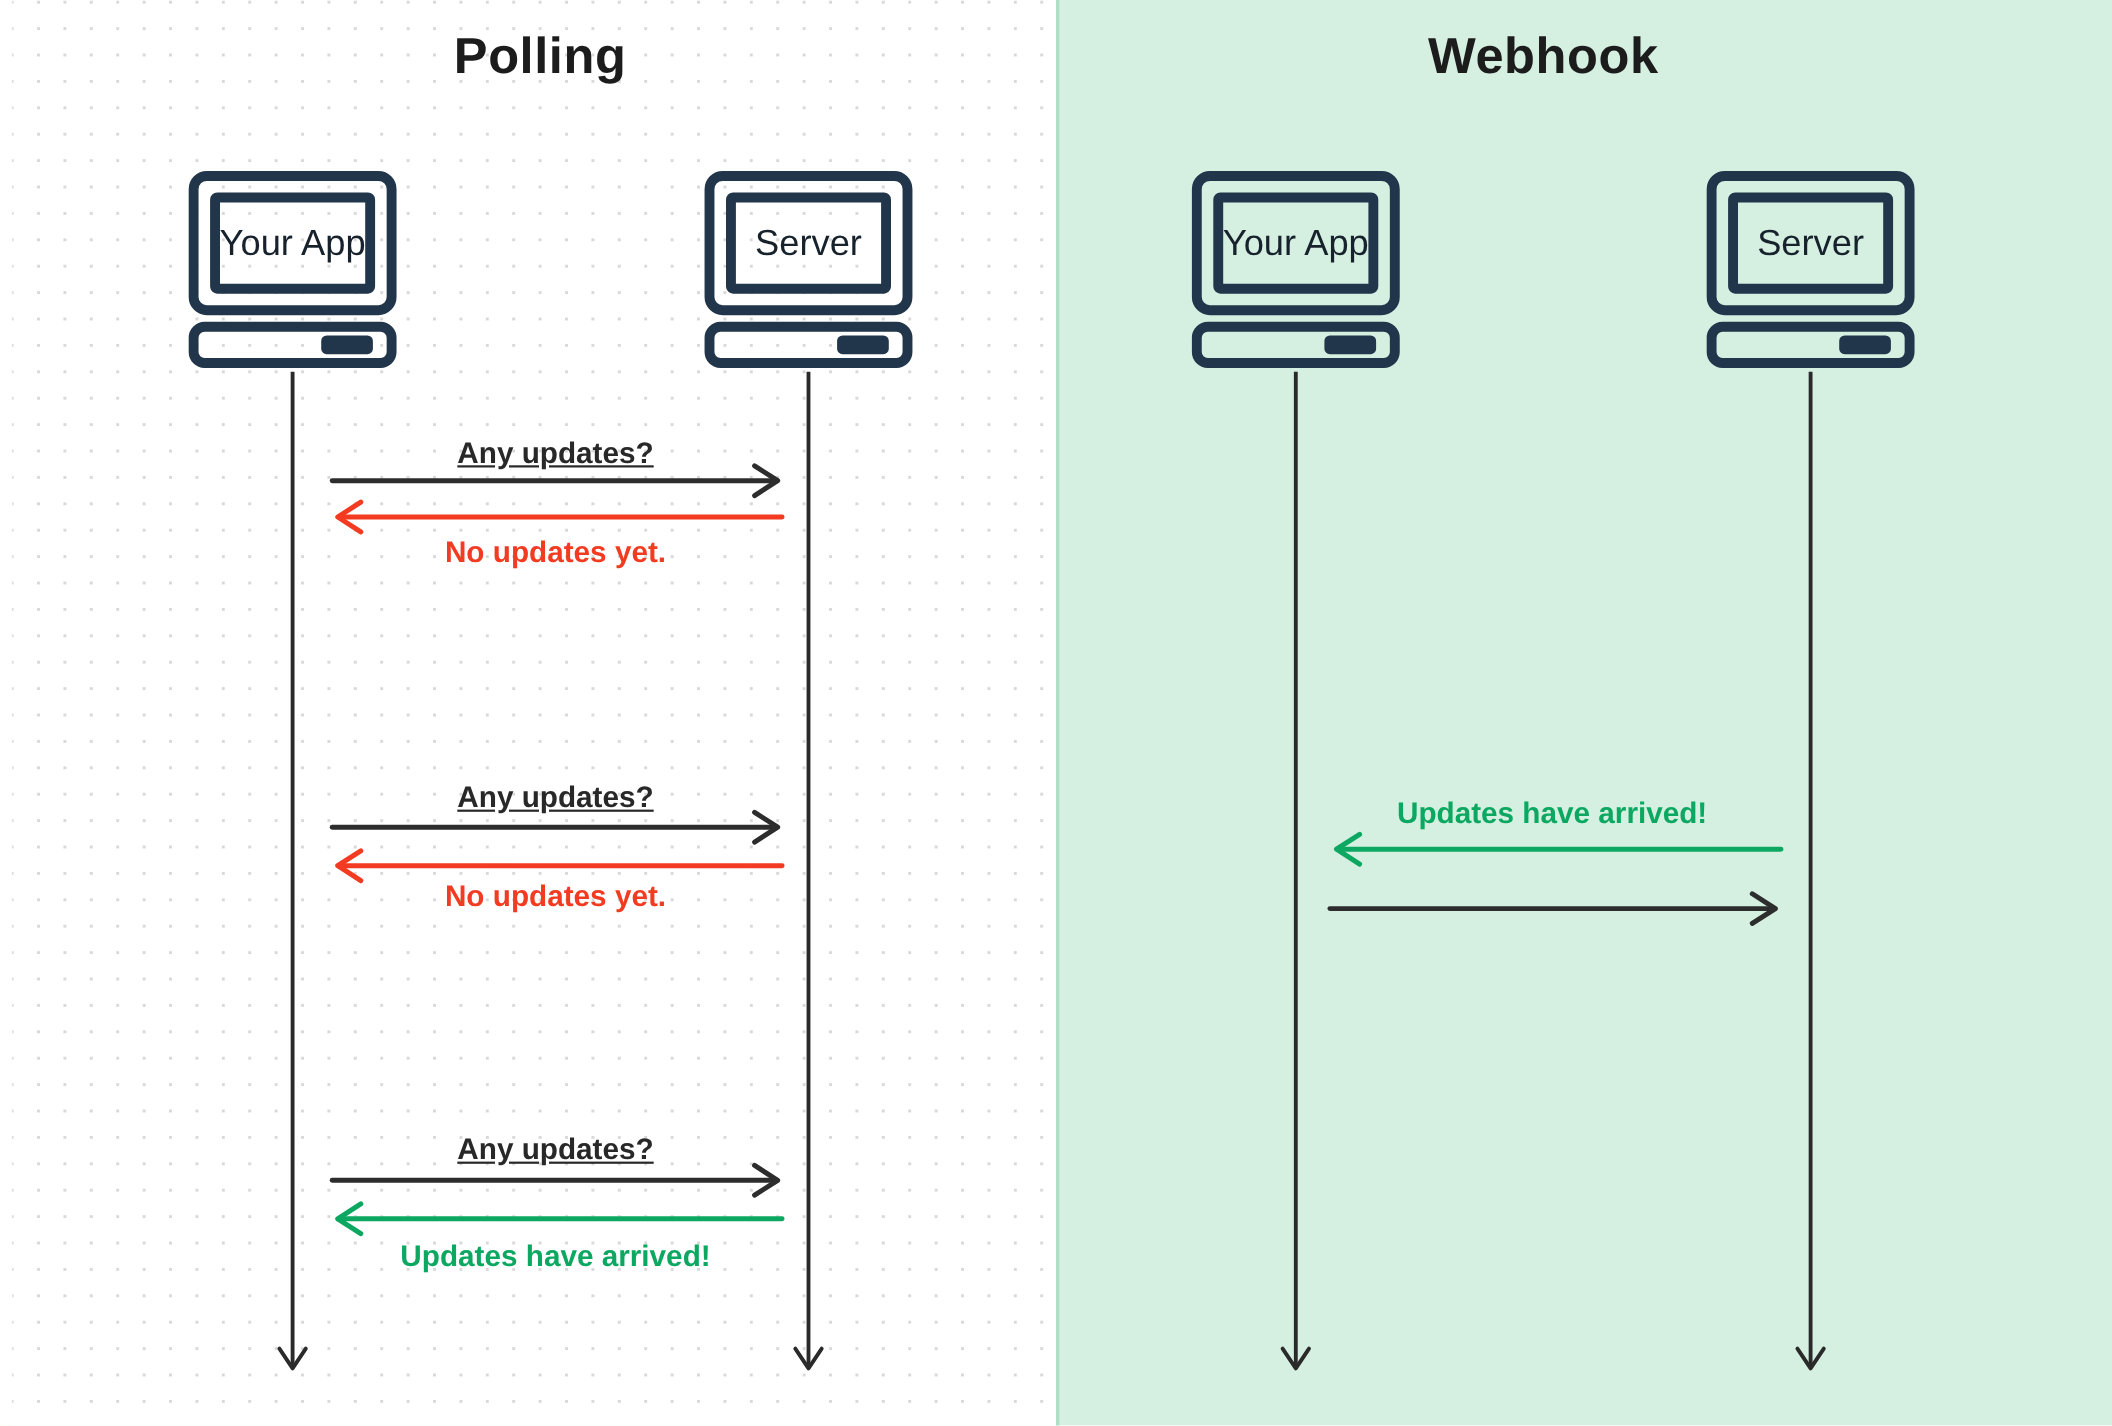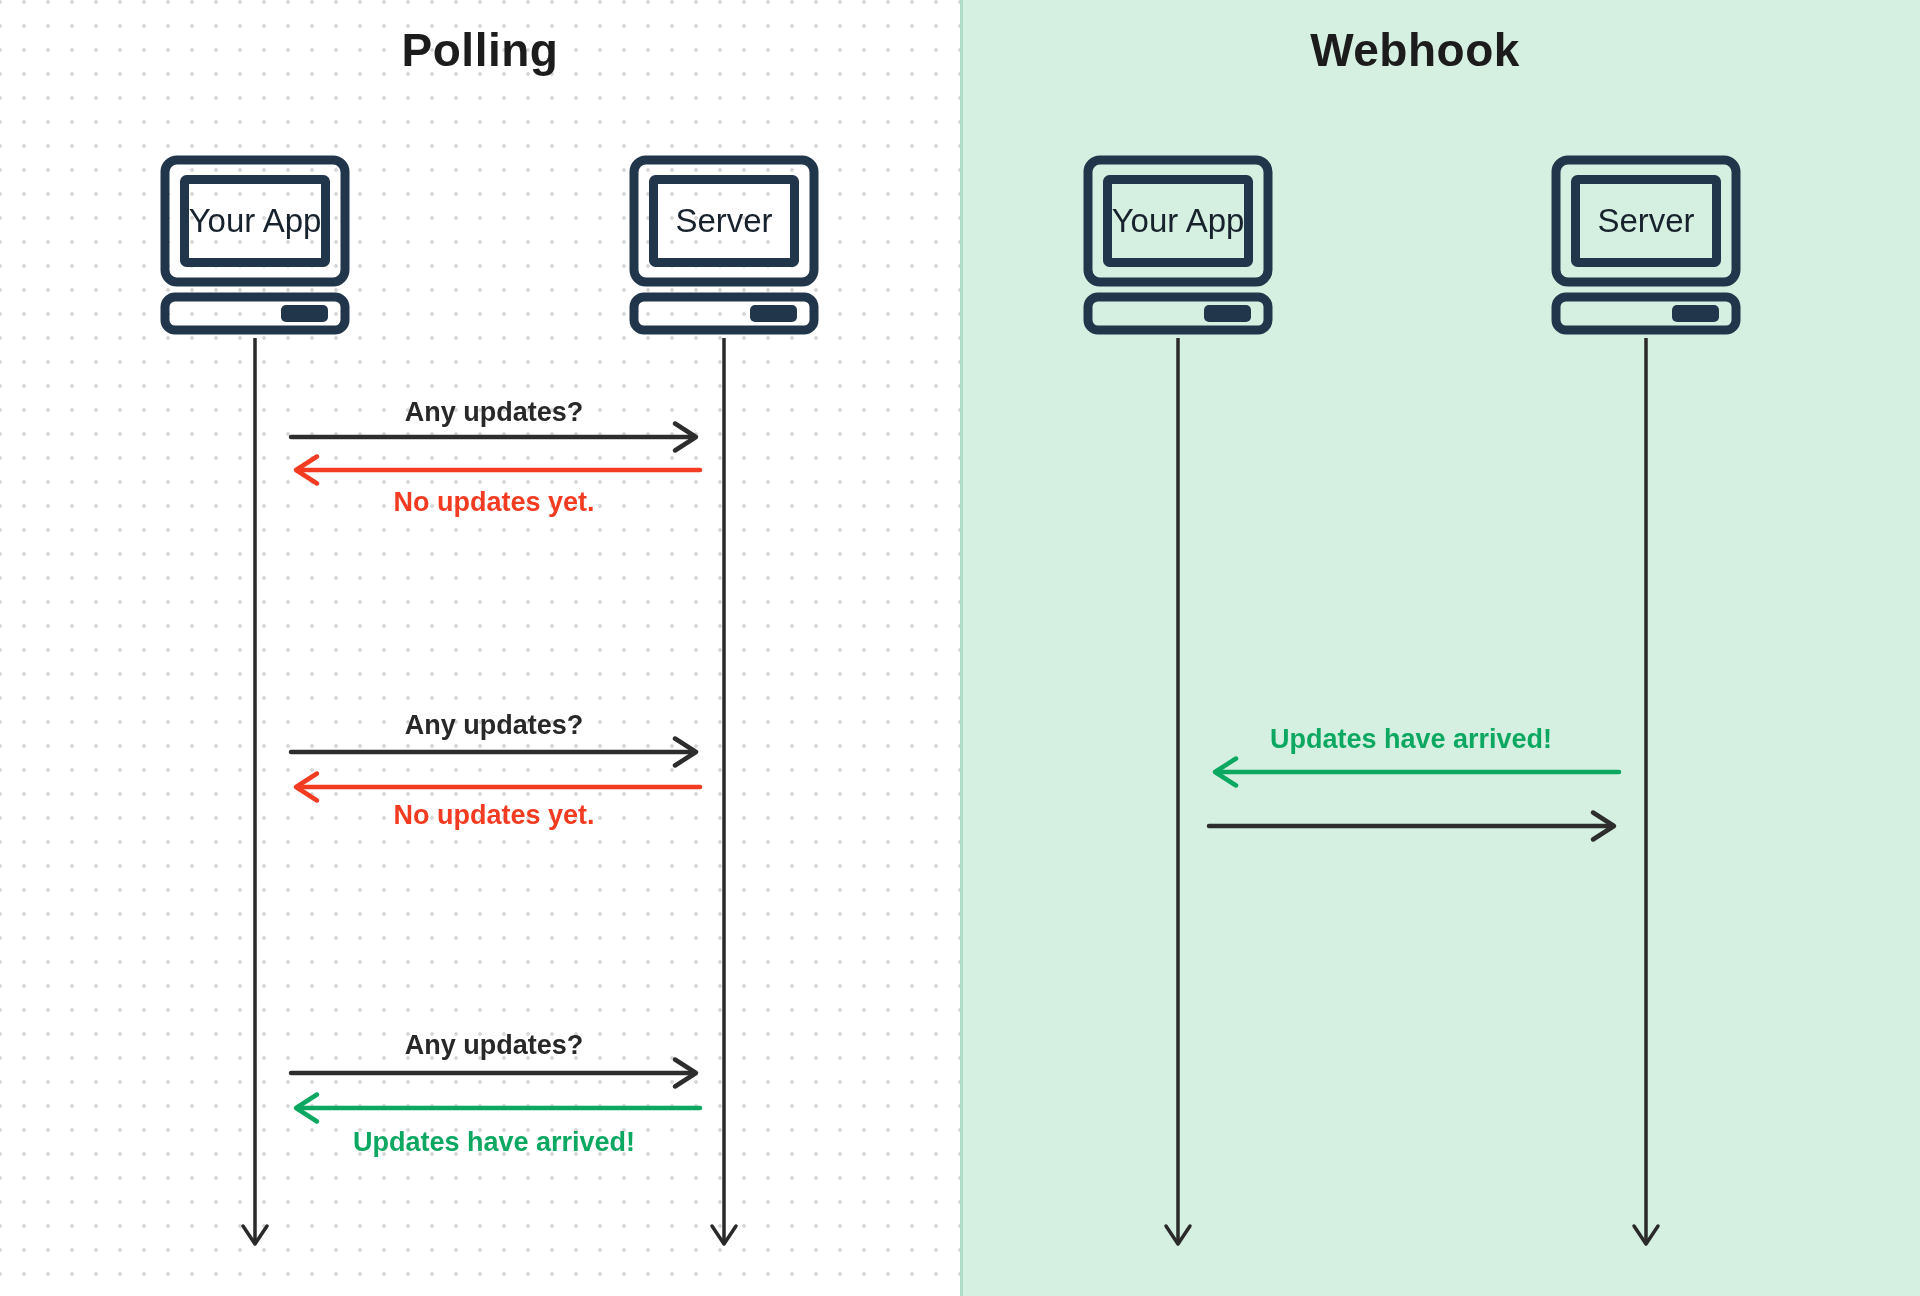--- a/index.html
+++ b/index.html
@@ -2,34 +2,34 @@
 <html><head>
 <meta charset="utf-8">
 <style>
   html, body { margin: 0; padding: 0; background: #ffffff; }
   .stage {
     position: relative; width: 1920px; height: 1296px; overflow: hidden;
     font-family: "Liberation Sans", sans-serif;
   }
   .panel { position: absolute; top: 0; height: 1296px; }
   .panel-polling {
-    left: 0; width: 960px; background-color: #ffffff;
+    left: 11px; width: 960px; background-color: #ffffff;
     background-image: radial-gradient(circle, #d9d9d9 1.6px, rgba(0,0,0,0) 1.7px);
     background-size: 24px 24px; background-position: 12px 14px; padding-left: 32px;
   }
   .panel-webhook {
     left: 960px; width: 960px; background-color: #d5f0e1;
     border-left: 3px solid #afdec6; box-sizing: border-box;
   }
   .title {
     position: absolute; margin: 0; top: 20px; font-size: 46px; line-height: 60px;
     font-weight: 600; color: #1c1c1c; text-align: center; letter-spacing: 0.5px;
   }
   .title-polling { left: 0; width: 960px; }
-  .title-webhook { left: 0; width: 880px; padding-left: 12px; }
+  .title-webhook { left: 0; width: 880px; }
 
   .computer { position: absolute; width: 190px; height: 180px; }
   .computer svg { position: absolute; left: 0; top: 0; }
   .computer .frame { fill: none; stroke: #21364a; stroke-width: 9px; }
   .computer .key  { fill: #21364a; stroke: none; }
   .screen-label {
     position: absolute; left: 26px; top: 27px; width: 138px; height: 78px;
     display: flex; align-items: center; justify-content: center;
     font-size: 33px; font-weight: 400; color: #17222c; white-space: nowrap;
   }
@@ -45,21 +45,21 @@
     stroke-width: 4.5px; fill: none; stroke-linecap: round; stroke-linejoin: round;
   }
   .arrow.ink line,   .arrow.ink polyline   { stroke: #2d2d2d; }
   .arrow.red line,   .arrow.red polyline   { stroke: #f23b21; }
   .arrow.green line, .arrow.green polyline { stroke: #0ca861; }
 
   .msg-label {
     position: absolute; width: 416px; font-size: 27px; line-height: 34px;
     font-weight: 600; text-align: center; white-space: nowrap;
   }
-  .c-ink   { color: #282828; }
+  .c-ink   { color: #282828; text-decoration: underline; }
   .c-red   { color: #f23b21; }
   .c-green { color: #0ca861; }
 </style>
 </head>
 <body>
 
 <div class="stage">
 
   <section class="panel panel-polling">
     <h1 class="title title-polling">Polling</h1>

